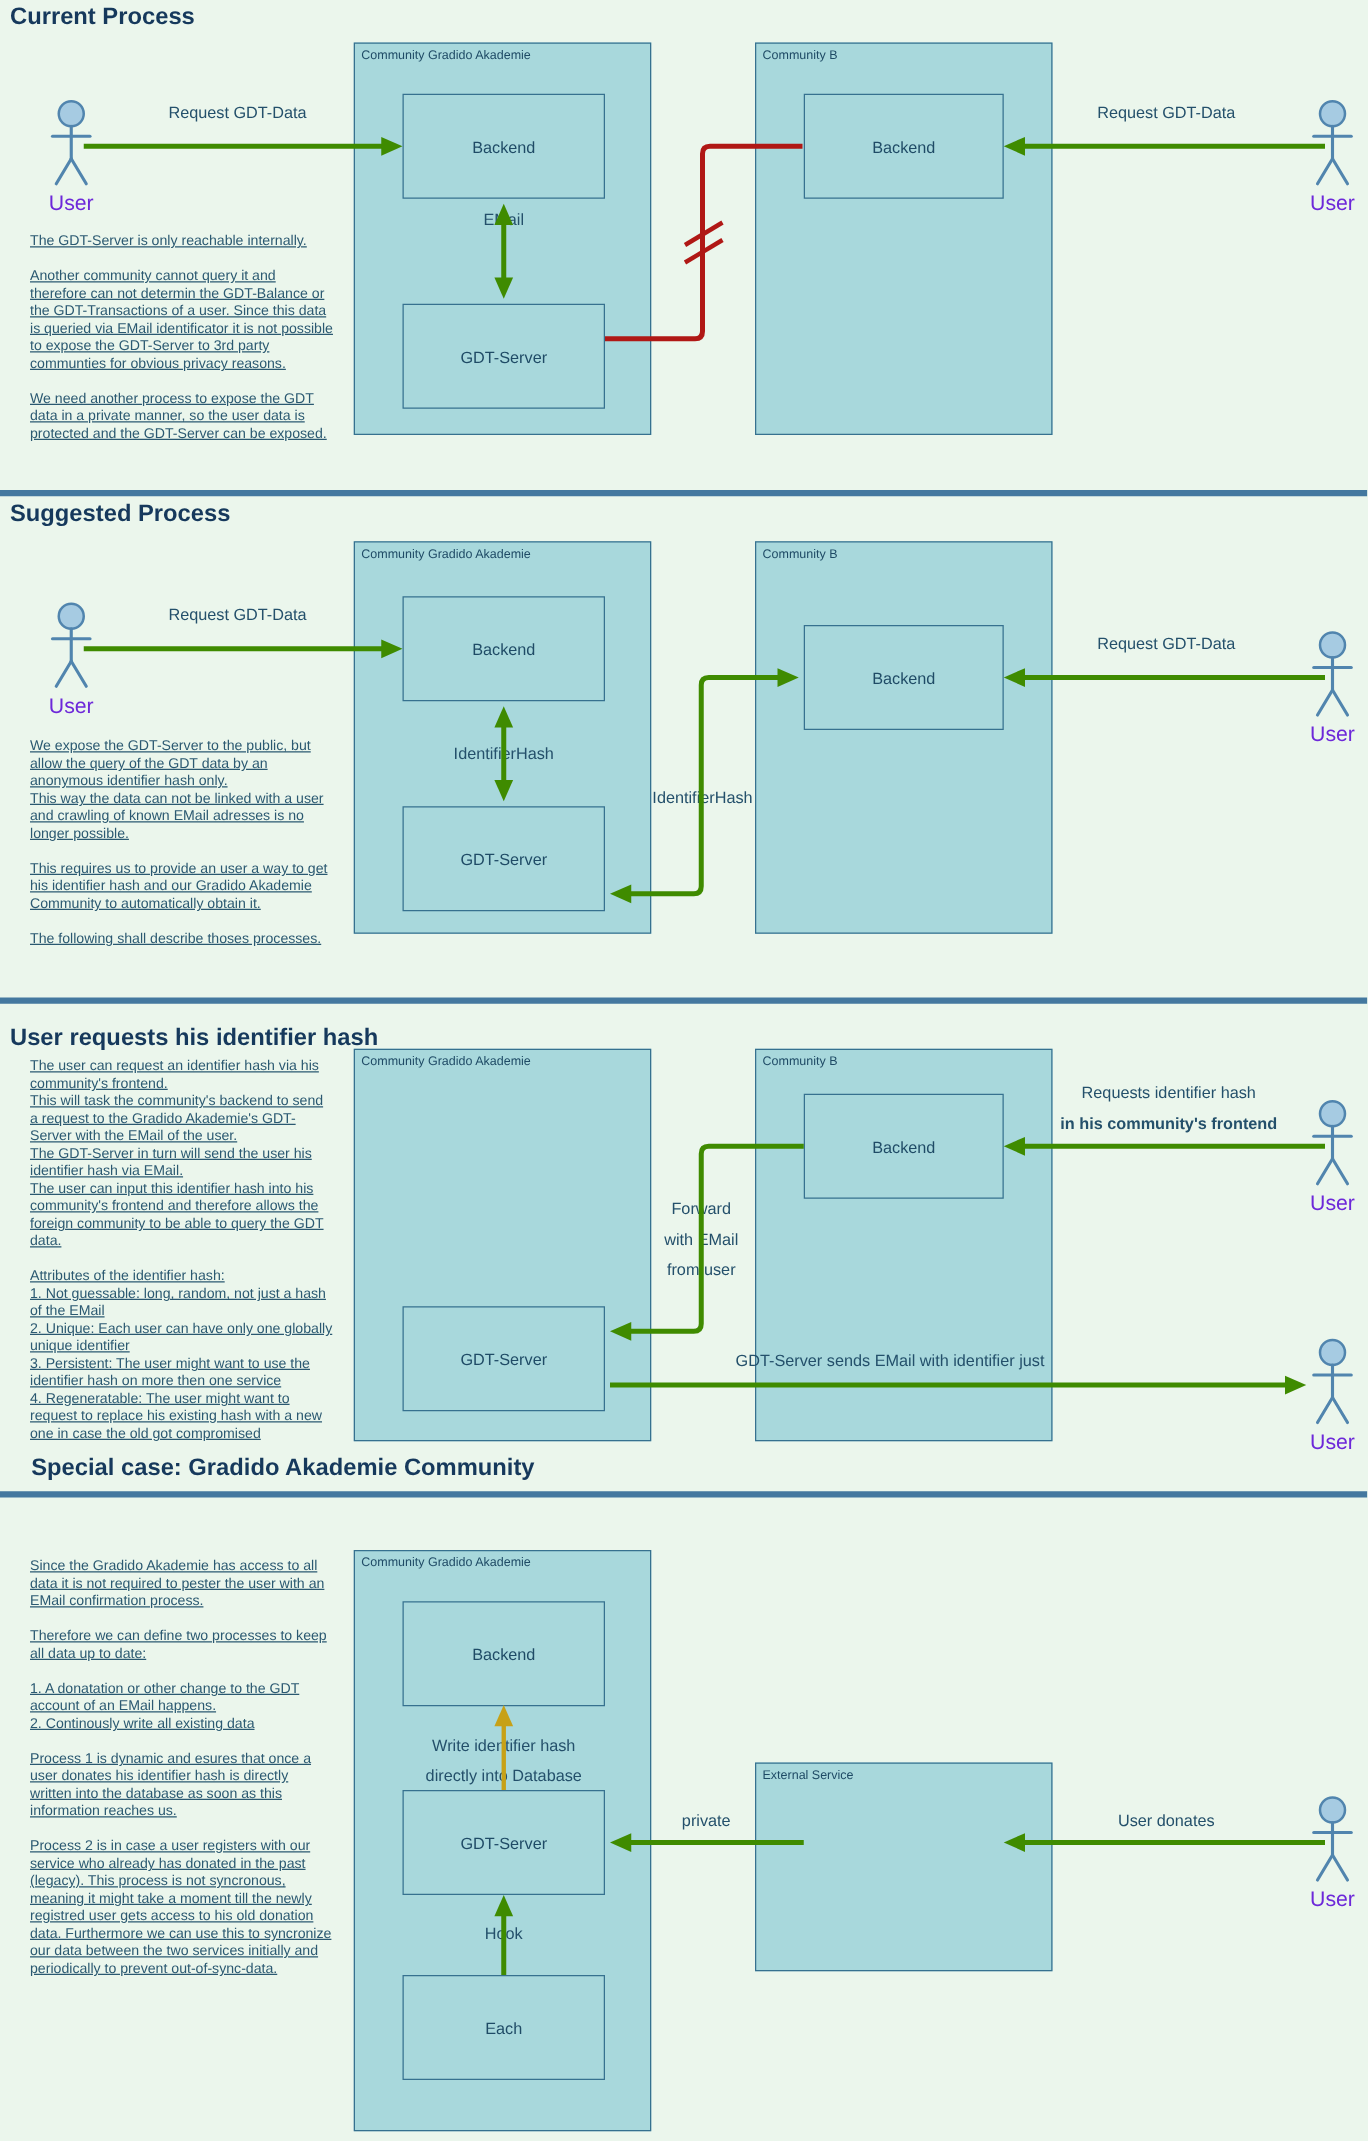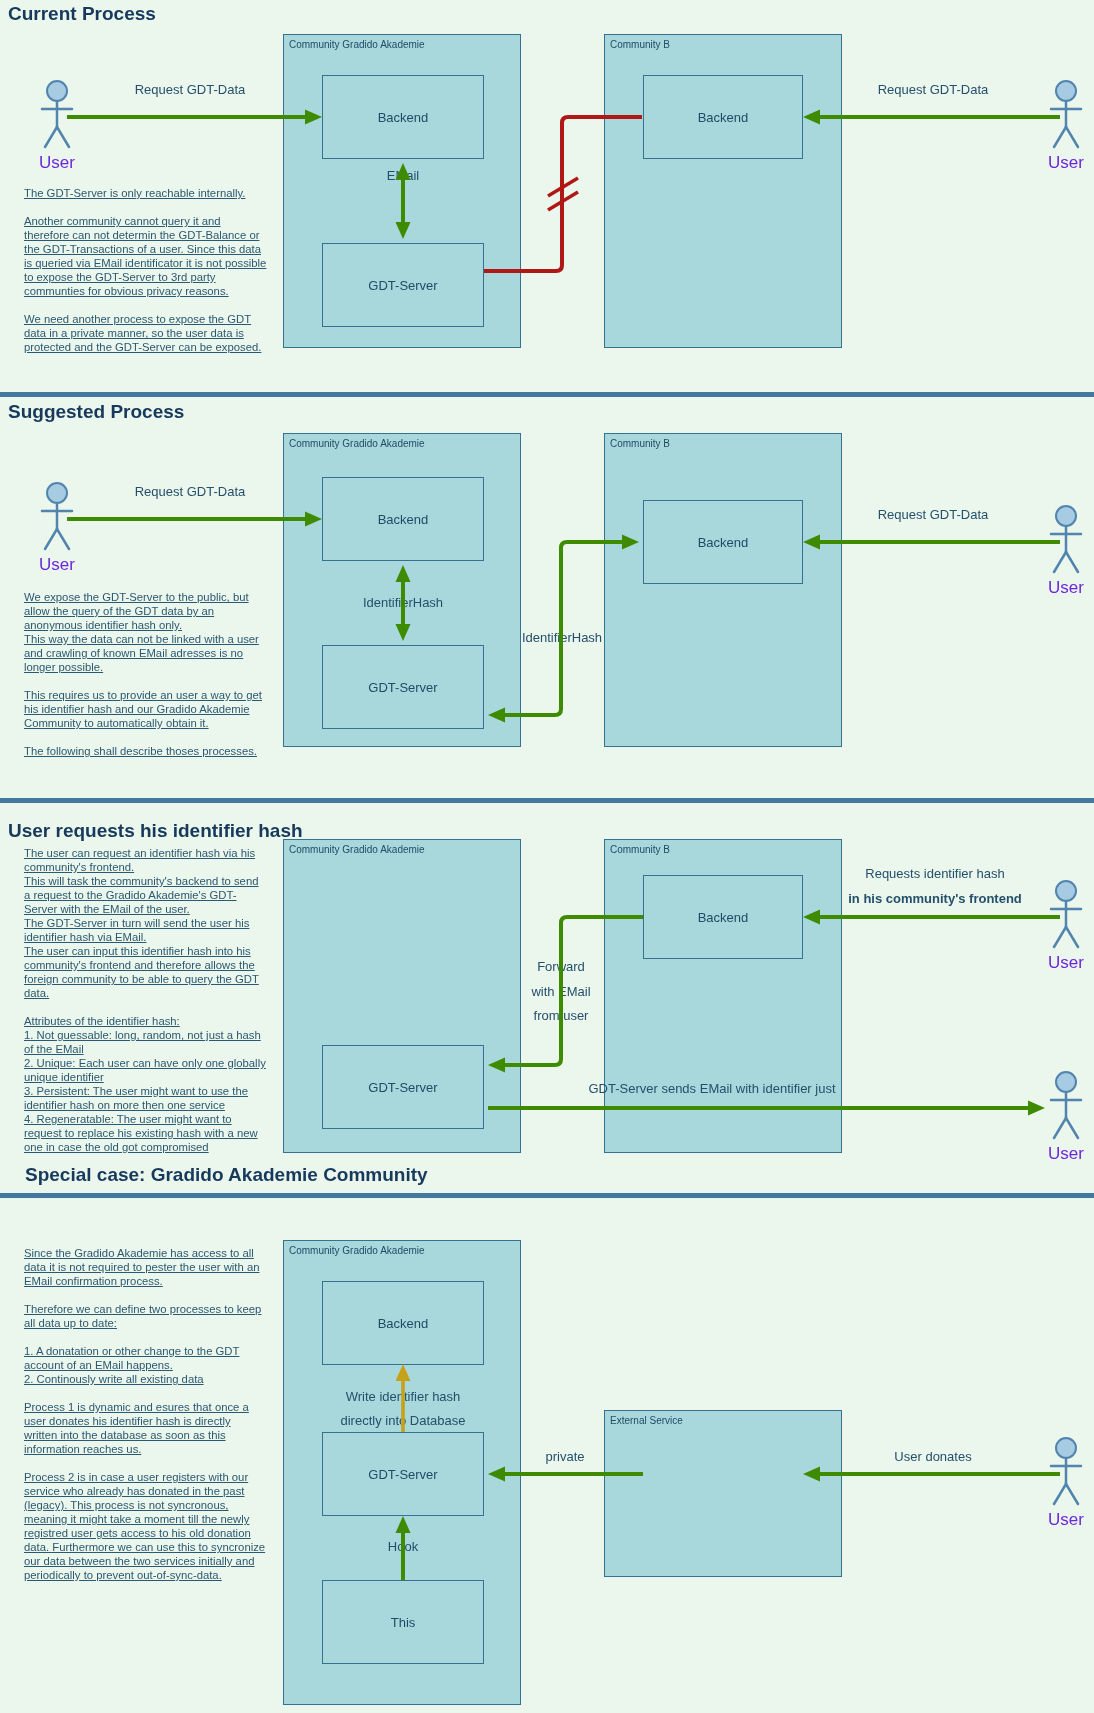--- a/index.html
+++ b/index.html
@@ -151,21 +151,21 @@
 our data between the two services initially and
 periodically to prevent out-of-sync-data.</div>
 
   <div class="container" style="left:283px;top:1240px;width:238px;height:465px;"></div>
   <div class="clabel" style="left:289px;top:1245px;">Community Gradido Akademie</div>
   <div class="container" style="left:604px;top:1410px;width:238px;height:167px;"></div>
   <div class="clabel" style="left:610px;top:1415px;">External Service</div>
 
   <div class="box" style="left:322px;top:1281px;width:162px;height:84px;">Backend</div>
   <div class="box" style="left:322px;top:1432px;width:162px;height:84px;">GDT-Server</div>
-  <div class="box" style="left:322px;top:1580px;width:162px;height:84px;">This</div>
+  <div class="box" style="left:322px;top:1580px;width:162px;height:84px;">Each</div>
 
   <div class="alabel" style="left:403px;top:1389px;">Write identifier hash</div>
   <div class="alabel" style="left:403px;top:1413px;">directly into Database</div>
   <div class="alabel" style="left:565px;top:1449px;">private</div>
   <div class="alabel" style="left:933px;top:1449px;">User donates</div>
   <div class="alabel" style="left:403px;top:1539px;">Hook</div>
   <div class="ulabel" style="left:1066px;top:1510px;">User</div>
 
   <svg class="overlay" width="1094" height="1713" viewBox="0 0 1094 1713">
 

